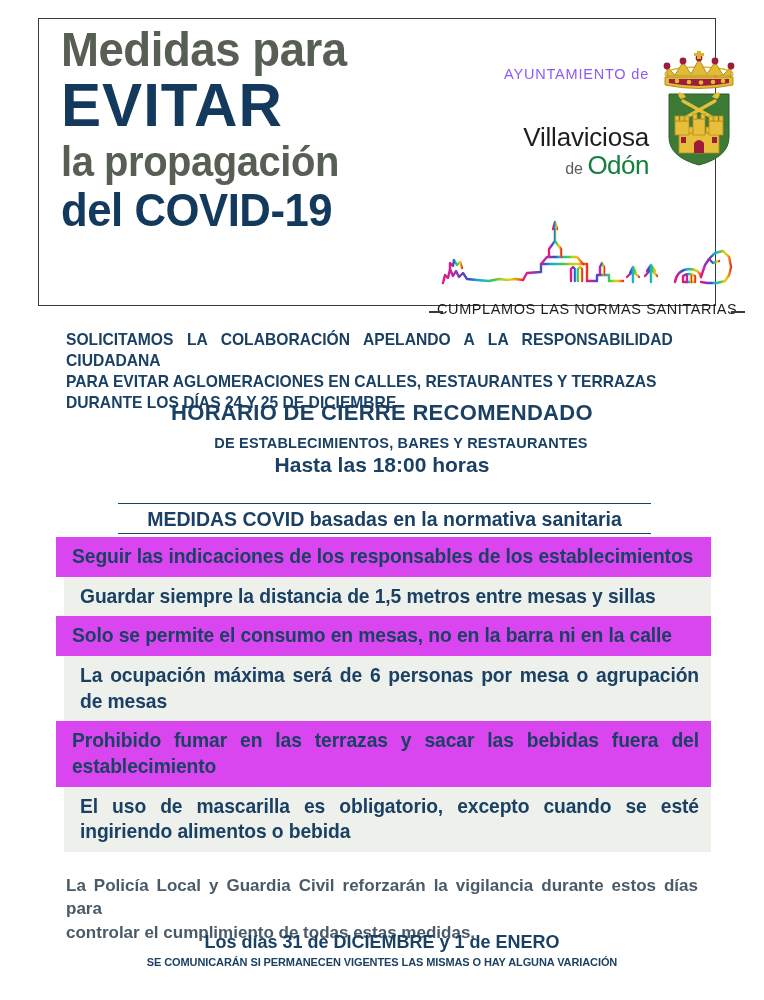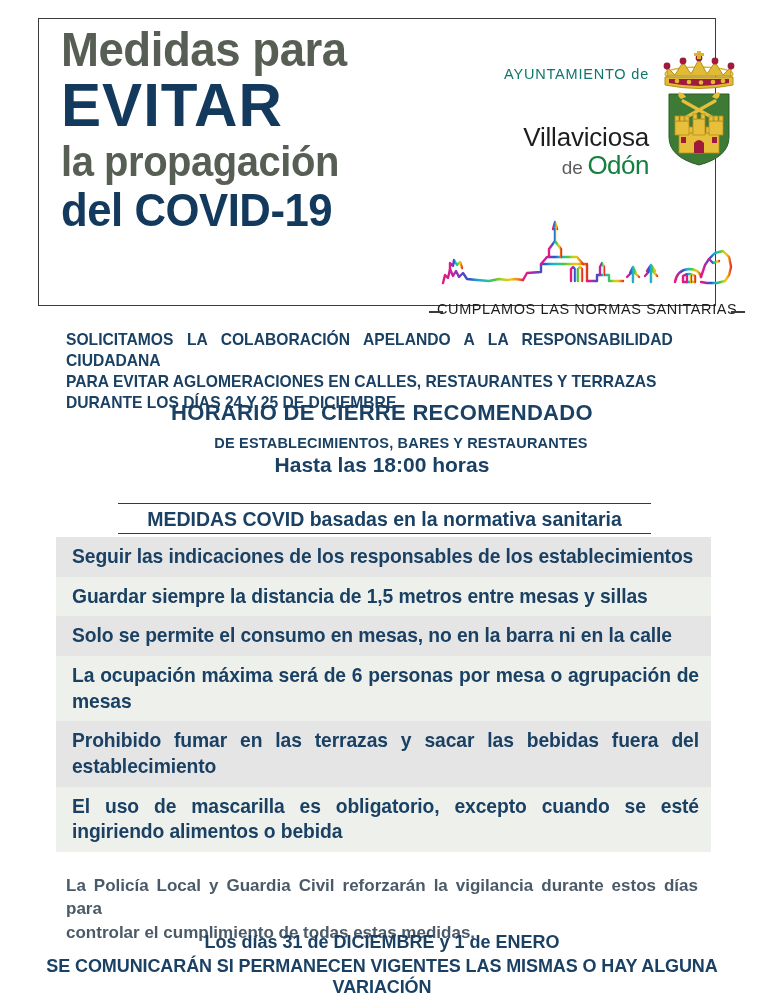--- a/index.html
+++ b/index.html
@@ -77,38 +77,38 @@
   .ayto-logo {
     position: absolute;
     left: 430px;
     top: 48px;
     width: 180px;
     text-align: right;
   }
   .ayto-1 {
     font-size: 14.5px;
     letter-spacing: 0.8px;
-    color: #0f766e;
+    color: #8b5cf6;
     font-weight: 400;
     line-height: 1;
   }
   .ayto-2 {
     font-size: 26px;
     color: #1d1d1d;
     font-weight: 400;
     letter-spacing: -0.2px;
     line-height: 1.12;
     margin-top: 41px;
   }
   .ayto-3 {
     line-height: 1.05;
     white-space: nowrap;
   }
   .ayto-3 .de {
-    font-size: 19px;
+    font-size: 16px;
     color: #5d5d5d;
   }
   .ayto-3 .odon {
     font-size: 26px;
     color: #15803d;
     letter-spacing: -0.5px;
   }
 
   .coat {
     position: absolute;
@@ -227,22 +227,22 @@
     font-family: "Liberation Sans Narrow", "Liberation Sans", sans-serif;
     font-weight: 700;
     font-size: 19.3px;
     line-height: 1.33;
     color: #1a4164;
     padding: 7px 12px 7px 16px;
     box-sizing: border-box;
     text-align: justify;
     letter-spacing: -0.1px;
   }
-  .m-row.shade  { background: #e5e5e5; }
-  .m-row.plain  { background: #eef0eb; }
+  .m-row.shade  { background: #d946ef; }
+  .m-row.plain  { background: #eef0eb; margin-left: 8px; }
 
   
   .police {
     position: absolute;
     left: 66px;
     top: 874px;
     width: 632px;
     font-family: "Liberation Sans Narrow", "Liberation Sans", sans-serif;
     font-weight: 700;
     font-size: 17px;
@@ -262,21 +262,21 @@
     font-size: 18px;
     color: #1a4164;
   }
   .foot-2 {
     position: absolute;
     left: 0; right: 0;
     top: 956px;
     text-align: center;
     font-family: "Liberation Sans Narrow", "Liberation Sans", sans-serif;
     font-weight: 700;
-    font-size: 18px;
+    font-size: 11px;
     letter-spacing: -0.1px;
     color: #1a4164;
   }
 </style>
 </head>
 <body>
 
 <div class="poster">
 
   <div class="header-box">

